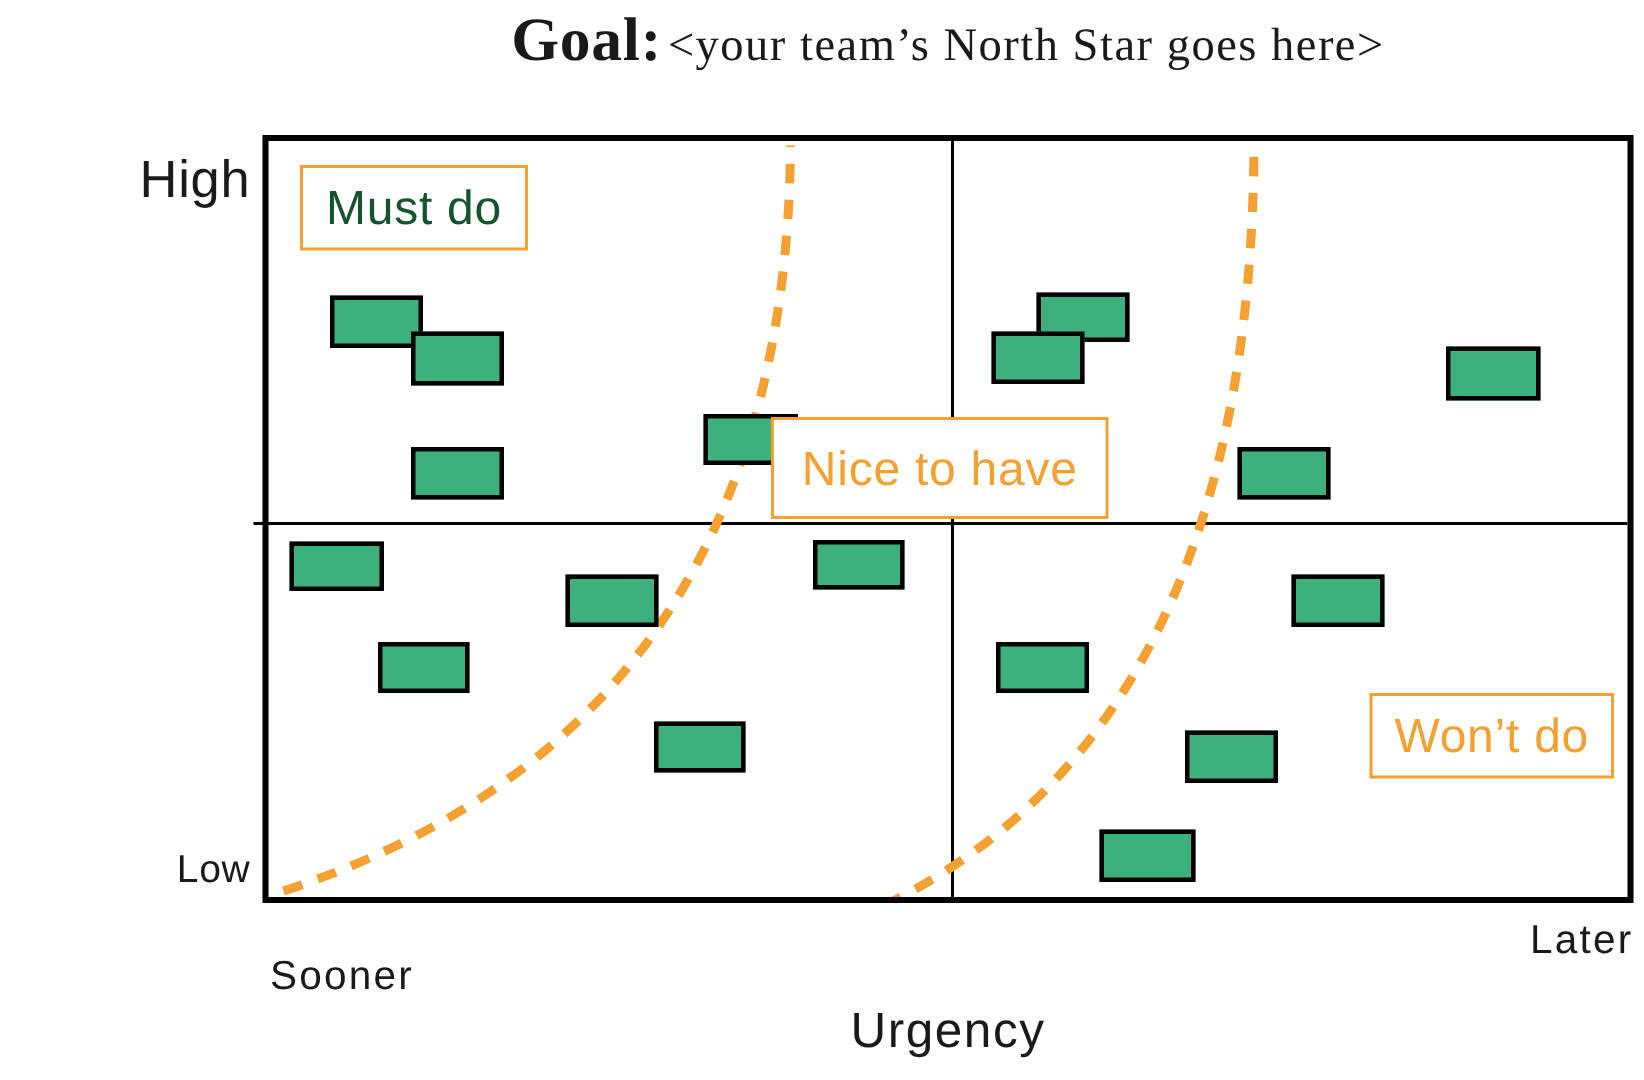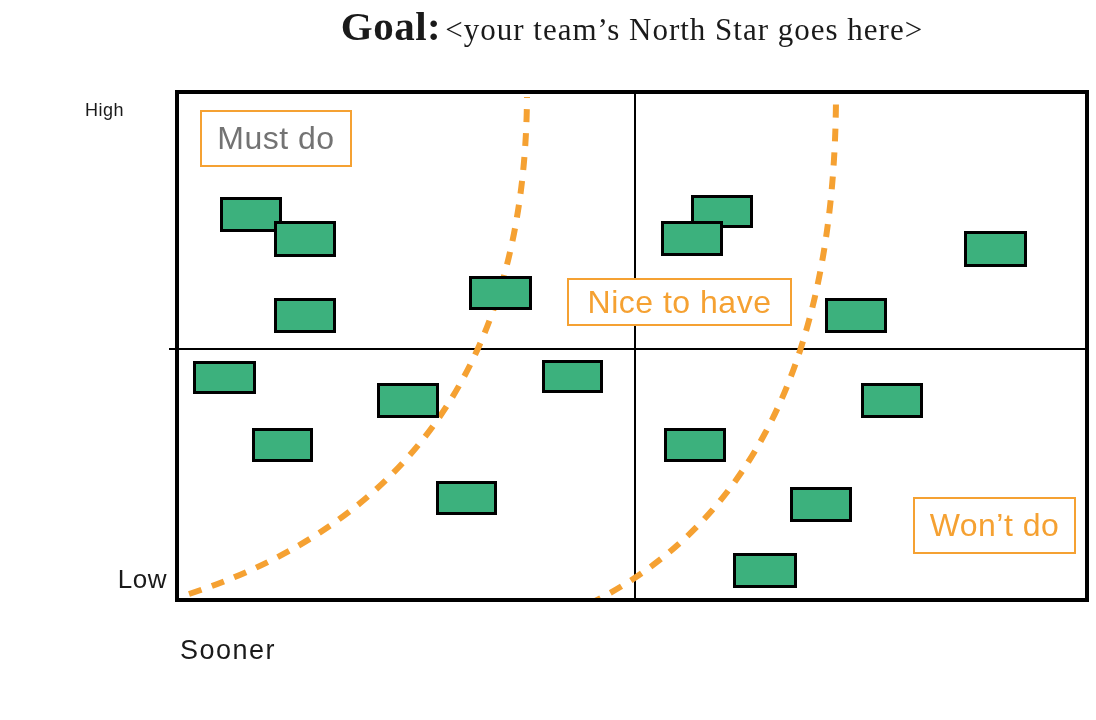--- a/index.html
+++ b/index.html
@@ -34,21 +34,21 @@
     position:absolute;border:3px solid #000;box-sizing:border-box;pointer-events:auto;
   }
   .zone{
     position:absolute;border:2px solid;box-sizing:border-box;background:#fff;
     display:flex;align-items:center;justify-content:center;
     font-size:32px;letter-spacing:.5px;white-space:nowrap;pointer-events:auto;
   }
   
   .axis{position:absolute;white-space:nowrap;}
   .y-title{left:2px;top:334px;font-size:34px;letter-spacing:1px;}
-  .y-high{left:85px;top:100px;width:82px;text-align:left;font-size:18px;letter-spacing:.5px;}
+  .y-high{left:85px;top:100px;width:82px;text-align:right;font-size:35px;letter-spacing:.5px;}
   .y-low{left:85px;top:564px;width:82px;text-align:right;font-size:26px;letter-spacing:.5px;}
   .x-left{left:180px;top:611px;font-size:27px;letter-spacing:1.5px;margin-top:24px;}
   .x-right{left:959px;top:611px;width:130px;text-align:right;font-size:27px;letter-spacing:1.5px;}
   .x-title{left:175px;top:668px;width:914px;text-align:center;font-size:33px;letter-spacing:1px;}
 </style>
 </head>
 <body>
 
 <div class="canvas">
 
@@ -80,22 +80,24 @@
       <div class="note" style="left: 542px; top: 360px; width: 61px; height: 33px; background: rgb(60, 177, 125);"></div>
       <div class="note" style="left: 252px; top: 428px; width: 61px; height: 34px; background: rgb(60, 177, 125);"></div>
       <div class="note" style="left: 436px; top: 481px; width: 61px; height: 34px; background: rgb(60, 177, 125);"></div>
       <div class="note" style="left: 861px; top: 383px; width: 62px; height: 35px; background: rgb(60, 177, 125);"></div>
       <div class="note" style="left: 664px; top: 428px; width: 62px; height: 34px; background: rgb(60, 177, 125);"></div>
       <div class="note" style="left: 790px; top: 487px; width: 62px; height: 35px; background: rgb(60, 177, 125);"></div>
       <div class="note" style="left: 733px; top: 553px; width: 64px; height: 35px; background: rgb(60, 177, 125);"></div>
     </div>
 
   <div class="layer">
-      <div class="zone" style="left: 200px; top: 110px; width: 152px; height: 57px; color: #737373; border-color: rgb(245, 161, 50);">Must do</div>
-      <div class="zone" style="left: 567px; top: 278px; width: 225px; height: 48px; color: rgb(245, 161, 50); border-color: rgb(245, 161, 50);">Nice to have</div>
-      <div class="zone" style="left: 913px; top: 462px; width: 163px; height: 57px; color: rgb(245, 161, 50); border-color: rgb(245, 161, 50); margin-top: 35px;">Won’t do</div>
+      <div class="zone" style="left: 200px; top: 110px; width: 152px; height: 57px; color: #14532d; border-color: rgb(245, 161, 50);">Must do</div>
+      <div class="zone" style="left: 514px; top: 278px; width: 225px; height: 68px; color: rgb(245, 161, 50); border-color: rgb(245, 161, 50);">Nice to have</div>
+      <div class="zone" style="left: 913px; top: 462px; width: 163px; height: 57px; color: rgb(245, 161, 50); border-color: rgb(245, 161, 50);">Won’t do</div>
     </div>
 
   <div class="axis y-high">High</div>
   <div class="axis y-low">Low</div>
   <div class="axis x-left">Sooner</div>
+  <div class="axis x-right">Later</div>
+  <div class="axis x-title">Urgency</div>
 
 </div>
 
 </body></html>

